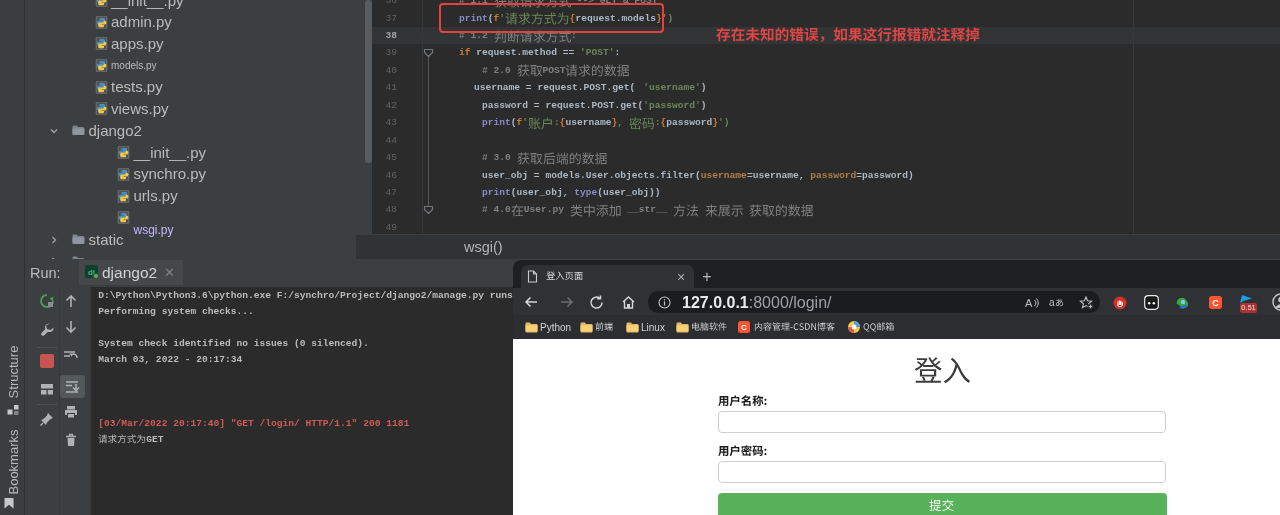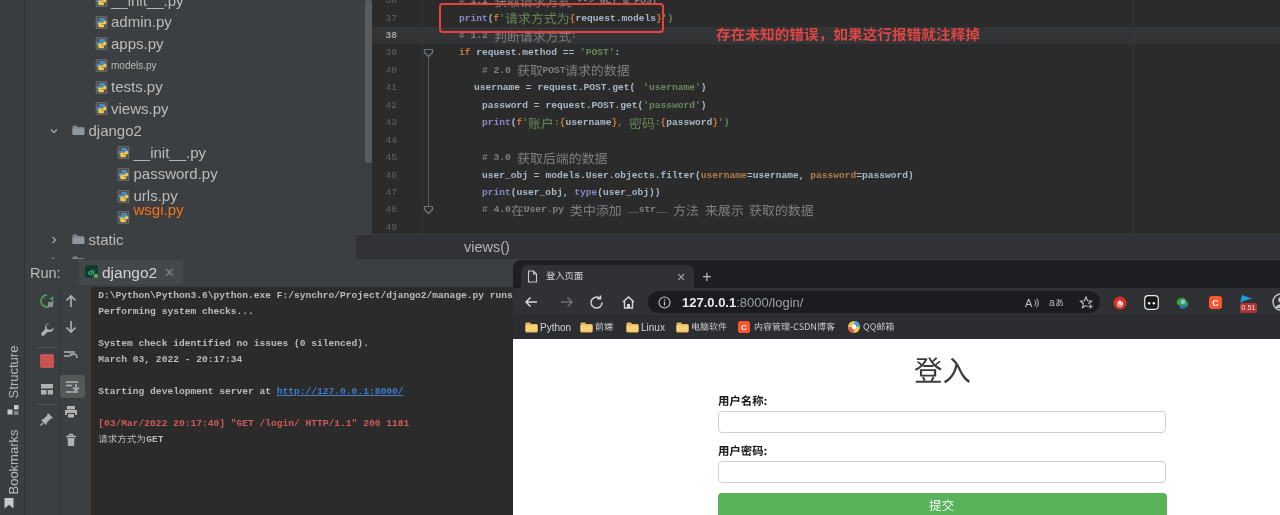--- a/index.html
+++ b/index.html
@@ -61,33 +61,33 @@
         <rect x="1.2" y="0.2" width="10.6" height="12.6" rx="1" fill="#515253" stroke="#7a7a7a" stroke-width="0.8"></rect>
         <path d="M6.3 2 h2.2 c0.9 0 1.5 0.6 1.5 1.5 v1.6 c0 0.9 -0.6 1.5 -1.5 1.5 h-2.6 c-0.9 0 -1.5 0.6 -1.5 1.4 v0.5 h-1.2 c-0.9 0-1.4-0.9-1.4-1.9 0-1 0.5-1.9 1.4-1.9 h3.4 v-0.5 h-2.4 v-0.9 c0-0.7 0.5-1.3 1.3-1.3 z" fill="#4a8fc3"></path>
         <path d="M6.9 11.2 h-2.2 c-0.9 0-1.5-0.6-1.5-1.5 v-1.6 c0-0.9 0.6-1.5 1.5-1.5 h2.6 c0.9 0 1.5-0.6 1.5-1.4 v-0.5 h1.2 c0.9 0 1.4 0.9 1.4 1.9 0 1-0.5 1.9-1.4 1.9 h-3.4 v0.5 h2.4 v0.9 c0 0.7-0.5 1.3-1.3 1.3 z" fill="#efc94c"></path>
       </svg>
       <div class="abs" style="left:108.5px;top:141.5px;height:21.7px;line-height:21.7px;font-size:15px;color:#bbbbbb">__init__.py</div>
       <svg width="13" height="13" viewBox="0 0 13 13" style="position:absolute;left:92.0px;top:167.5px">
         <rect x="1.2" y="0.2" width="10.6" height="12.6" rx="1" fill="#515253" stroke="#7a7a7a" stroke-width="0.8"></rect>
         <path d="M6.3 2 h2.2 c0.9 0 1.5 0.6 1.5 1.5 v1.6 c0 0.9 -0.6 1.5 -1.5 1.5 h-2.6 c-0.9 0 -1.5 0.6 -1.5 1.4 v0.5 h-1.2 c-0.9 0-1.4-0.9-1.4-1.9 0-1 0.5-1.9 1.4-1.9 h3.4 v-0.5 h-2.4 v-0.9 c0-0.7 0.5-1.3 1.3-1.3 z" fill="#4a8fc3"></path>
         <path d="M6.9 11.2 h-2.2 c-0.9 0-1.5-0.6-1.5-1.5 v-1.6 c0-0.9 0.6-1.5 1.5-1.5 h2.6 c0.9 0 1.5-0.6 1.5-1.4 v-0.5 h1.2 c0.9 0 1.4 0.9 1.4 1.9 0 1-0.5 1.9-1.4 1.9 h-3.4 v0.5 h2.4 v0.9 c0 0.7-0.5 1.3-1.3 1.3 z" fill="#efc94c"></path>
       </svg>
-      <div class="abs" style="left:108.5px;top:163.2px;height:21.7px;line-height:21.7px;font-size:15px;color:#bbbbbb">password.py</div>
+      <div class="abs" style="left:108.5px;top:163.2px;height:21.7px;line-height:21.7px;font-size:15px;color:#bbbbbb">synchro.py</div>
       <svg width="13" height="13" viewBox="0 0 13 13" style="position:absolute;left:92.0px;top:189.7px">
         <rect x="1.2" y="0.2" width="10.6" height="12.6" rx="1" fill="#515253" stroke="#7a7a7a" stroke-width="0.8"></rect>
         <path d="M6.3 2 h2.2 c0.9 0 1.5 0.6 1.5 1.5 v1.6 c0 0.9 -0.6 1.5 -1.5 1.5 h-2.6 c-0.9 0 -1.5 0.6 -1.5 1.4 v0.5 h-1.2 c-0.9 0-1.4-0.9-1.4-1.9 0-1 0.5-1.9 1.4-1.9 h3.4 v-0.5 h-2.4 v-0.9 c0-0.7 0.5-1.3 1.3-1.3 z" fill="#4a8fc3"></path>
         <path d="M6.9 11.2 h-2.2 c-0.9 0-1.5-0.6-1.5-1.5 v-1.6 c0-0.9 0.6-1.5 1.5-1.5 h2.6 c0.9 0 1.5-0.6 1.5-1.4 v-0.5 h1.2 c0.9 0 1.4 0.9 1.4 1.9 0 1-0.5 1.9-1.4 1.9 h-3.4 v0.5 h2.4 v0.9 c0 0.7-0.5 1.3-1.3 1.3 z" fill="#efc94c"></path>
       </svg>
       <div class="abs" style="left:108.5px;top:185.3px;height:21.7px;line-height:21.7px;font-size:15px;color:#bbbbbb">urls.py</div>
       <svg width="13" height="13" viewBox="0 0 13 13" style="position:absolute;left:92.0px;top:211.4px">
         <rect x="1.2" y="0.2" width="10.6" height="12.6" rx="1" fill="#515253" stroke="#7a7a7a" stroke-width="0.8"></rect>
         <path d="M6.3 2 h2.2 c0.9 0 1.5 0.6 1.5 1.5 v1.6 c0 0.9 -0.6 1.5 -1.5 1.5 h-2.6 c-0.9 0 -1.5 0.6 -1.5 1.4 v0.5 h-1.2 c-0.9 0-1.4-0.9-1.4-1.9 0-1 0.5-1.9 1.4-1.9 h3.4 v-0.5 h-2.4 v-0.9 c0-0.7 0.5-1.3 1.3-1.3 z" fill="#4a8fc3"></path>
         <path d="M6.9 11.2 h-2.2 c-0.9 0-1.5-0.6-1.5-1.5 v-1.6 c0-0.9 0.6-1.5 1.5-1.5 h2.6 c0.9 0 1.5-0.6 1.5-1.4 v-0.5 h1.2 c0.9 0 1.4 0.9 1.4 1.9 0 1-0.5 1.9-1.4 1.9 h-3.4 v0.5 h2.4 v0.9 c0 0.7-0.5 1.3-1.3 1.3 z" fill="#efc94c"></path>
       </svg>
-      <div class="abs" style="left:108.5px;top:199px;height:21.7px;line-height:21.7px;font-size:15px;color:#f97316">wsgi.py</div>
+      <div class="abs" style="left:108.5px;top:220px;height:21.7px;line-height:21.7px;font-size:12px;color:#c4b5fd">wsgi.py</div>
       <svg width="13" height="11" viewBox="0 0 13 11" style="position:absolute;left:47.0px;top:234.0px">
         <path d="M0.5 1.5 a1 1 0 0 1 1-1 h3.2 l1.3 1.6 h5 a1 1 0 0 1 1 1 v6 a1 1 0 0 1-1 1 h-9.5 a1 1 0 0 1-1-1 z" fill="#7d838a"></path>
         <path d="M0.5 3.4 h12 v5.7 a1 1 0 0 1-1 1 h-10 a1 1 0 0 1-1-1 z" fill="#8f969e"></path>
       </svg>
       <svg width="10" height="10" viewBox="0 0 10 10" style="position:absolute;left:24.0px;top:234.5px">
         <path d="M3.5 2 L6.5 5 L3.5 8" stroke="#9da2a6" stroke-width="1.4" fill="none"></path>
       </svg>
       <div class="abs" style="left:63.5px;top:228.7px;height:21.7px;line-height:21.7px;font-size:15px;color:#bbbbbb">static</div>
       <svg width="13" height="11" viewBox="0 0 13 11" style="position:absolute;left:47.0px;top:255.7px">
         <path d="M0.5 1.5 a1 1 0 0 1 1-1 h3.2 l1.3 1.6 h5 a1 1 0 0 1 1 1 v6 a1 1 0 0 1-1 1 h-9.5 a1 1 0 0 1-1-1 z" fill="#7d838a"></path>
@@ -244,21 +244,21 @@
             <use href="#b9519" x="13000"></use>
             <use href="#b5C31" x="14000"></use>
             <use href="#b6CE8" x="15000"></use>
             <use href="#b91CA" x="16000"></use>
             <use href="#b6389" x="17000"></use>
           </g>
         </svg>
       </div>
     </div>
     <div class="abs" style="left:356px;top:233.5px;width:924px;height:25.5px;background:#303236;border-top:1px solid #3c3e42">
-      <div class="abs" style="left:108px;top:0;height:25.5px;line-height:25.5px;font-size:14.5px;color:#b4b4b4">views()</div>
+      <div class="abs" style="left:108px;top:0;height:25.5px;line-height:25.5px;font-size:14.5px;color:#b4b4b4">wsgi()</div>
     </div>
     <div class="abs" style="left:25px;top:259px;width:1255px;height:256px;background:#3c3f41;overflow:hidden">
       <div class="abs" style="left:5px;top:3px;height:22px;line-height:22px;font-size:14.5px;color:#bbbbbb">Run:</div>
       <div class="abs" style="left:54px;top:1px;width:104px;height:25px;background:#45484a"></div>
       <svg width="13" height="13" style="position:absolute;left:60px;top:6px">
         <rect width="13" height="13" rx="2" fill="#103f2e"></rect>
         <text x="6.5" y="9.5" font-size="8" font-family="Liberation Sans" fill="#44b78b" text-anchor="middle" font-weight="bold">dj</text>
         <circle cx="11" cy="11" r="2.6" fill="#4db54d" stroke="#3c3f41" stroke-width="1"></circle>
       </svg>
       <div class="abs" style="left:77px;top:3px;height:22px;line-height:22px;font-size:15.5px;color:#d0d2d4">django2</div>
@@ -308,21 +308,20 @@
         <rect x="4.5" y="9.5" width="7" height="4.5" fill="#afb1b3" stroke="#3c3f41" stroke-width="1"></rect>
       </svg>
       <svg width="16" height="16" style="position:absolute;left:38px;top:173px" viewBox="0 0 16 16">
         <path d="M3 4.5 H13 M6.5 4 V2.5 H9.5 V4" stroke="#afb1b3" stroke-width="1.3" fill="none"></path>
         <path d="M4.5 6 H11.5 L11 14 H5 z" fill="#afb1b3"></path>
       </svg>
       <div class="mono abs" style="left:73.3px;top:29px;height:16px;line-height:16px;color:#bbbbbb">D:\Python\Python3.6\python.exe F:/synchro/Project/django2/manage.py runserver 8000</div>
       <div class="mono abs" style="left:73.3px;top:45px;height:16px;line-height:16px;color:#bbbbbb">Performing system checks...</div>
       <div class="mono abs" style="left:73.3px;top:77px;height:16px;line-height:16px;color:#bbbbbb">System check identified no issues (0 silenced).</div>
       <div class="mono abs" style="left:73.3px;top:93px;height:16px;line-height:16px;color:#bbbbbb">March 03, 2022 - 20:17:34</div>
-      <div class="mono abs" style="left:73.3px;top:125px;height:16px;line-height:16px;color:#bbbbbb">Starting development server at <span style="color:#3f7ecc;text-decoration:underline">http://127.0.0.1:8000/</span></div>
       <div class="mono abs" style="left:73.3px;top:157px;height:16px;line-height:16px;color:#cf5b56">[03/Mar/2022 20:17:40] "GET /login/ HTTP/1.1" 200 1181</div>
       <div class="abs" style="left:73.3px;top:173px;height:16px">
         <span style="position:absolute;left:0;top:1.8px">
           <svg width="49" height="12" style="">
             <g fill="#bbbbbb" transform="translate(0,8.45) scale(0.009600,-0.009600)">
               <use href="#r8BF7" x="0"></use>
               <use href="#r6C42" x="1000"></use>
               <use href="#r65B9" x="2000"></use>
               <use href="#r5F0F" x="3000"></use>
               <use href="#r4E3A" x="4000"></use>
@@ -375,21 +374,21 @@
       </svg>
       <svg width="15" height="15" style="position:absolute;left:108px;top:35px" viewBox="0 0 15 15">
         <path d="M2 7 L7.5 2 L13 7 M3.5 6 V13 H11.5 V6" stroke="#d4d6d8" stroke-width="1.4" fill="none"></path>
         <rect x="6" y="9" width="3" height="4" fill="#d4d6d8"></rect>
       </svg>
       <div class="abs" style="left:135px;top:31.5px;width:452px;height:21.5px;background:#1b1c1f;border-radius:10.5px"></div>
       <svg width="13" height="13" style="position:absolute;left:145px;top:36px" viewBox="0 0 13 13">
         <circle cx="6.5" cy="6.5" r="5.5" stroke="#c3c5c7" stroke-width="1.1" fill="none"></circle>
         <path d="M6.5 5.5 V9.5 M6.5 3.2 V4.4" stroke="#c3c5c7" stroke-width="1.2"></path>
       </svg>
-      <div class="abs" style="left:169px;top:36px;height:13px;line-height:13px;font-size:13px"><span style="color:#e8eaed;font-weight:bold">127.0.0.1</span><span style="color:#9aa0a6">:8000/login/</span></div>
+      <div class="abs" style="left:169px;top:36px;height:13px;line-height:13px;font-size:16px"><span style="color:#e8eaed;font-weight:bold">127.0.0.1</span><span style="color:#9aa0a6">:8000/login/</span></div>
       <svg width="15" height="14" style="position:absolute;left:511px;top:36px" viewBox="0 0 15 14">
         <text x="1" y="11" font-size="11" fill="#bfc1c3" font-family="Liberation Sans">A</text>
         <path d="M10 3 a4 4 0 0 1 0 6 M12 1.5 a6.5 6.5 0 0 1 0 9" stroke="#bfc1c3" stroke-width="1" fill="none" transform="translate(0.5,1)"></path>
       </svg>
       <div class="abs" style="left:536px;top:37px;font-size:10px;color:#bfc1c3">a<svg width="10" height="11" style="vertical-align:-3px;display:inline">
           <g fill="#bfc1c3" transform="translate(0,7.92) scale(0.009000,-0.009000)">
             <use href="#r3042" x="0"></use>
           </g>
         </svg></div>
       <svg width="15" height="14" style="position:absolute;left:566px;top:36px" viewBox="0 0 15 14">

